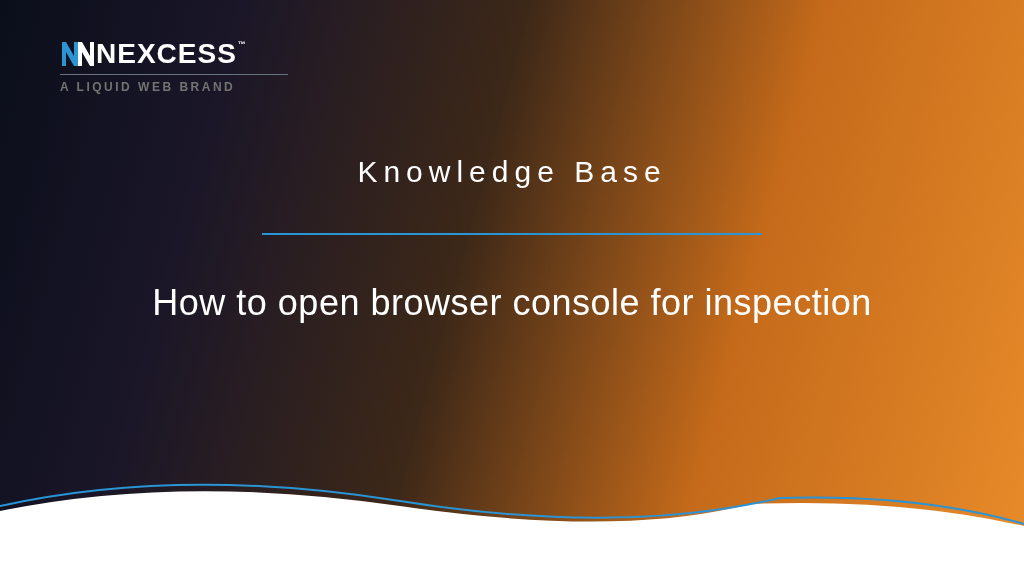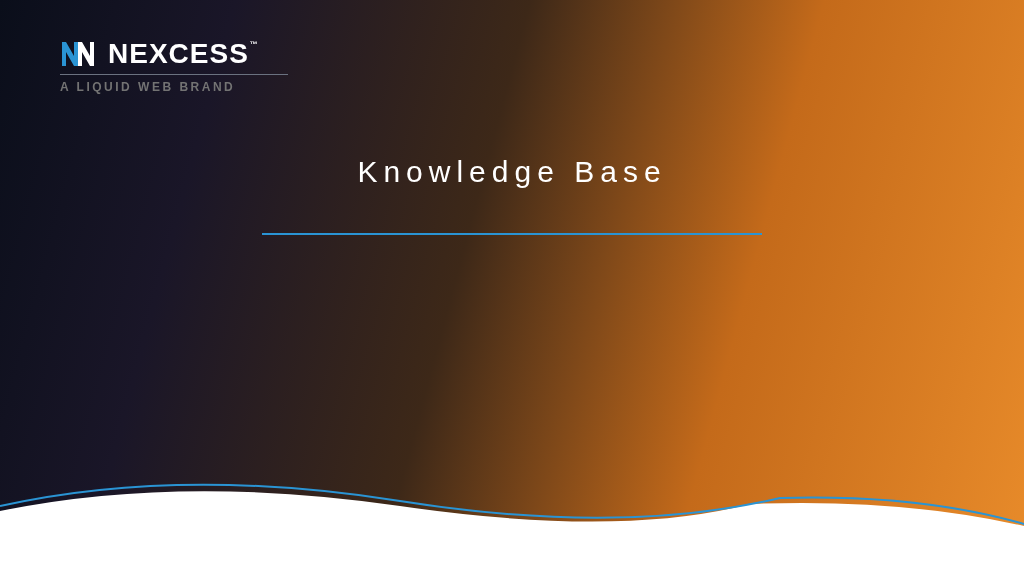--- a/index.html
+++ b/index.html
@@ -12,21 +12,20 @@
       background: linear-gradient(105deg, #0a0e1a 0%, #1a1628 20%, #3d2818 45%, #c46a1a 70%, #e88b2a 100%);
     }
     .logo-area {
       position: absolute;
       top: 38px;
       left: 60px;
     }
     .logo-row {
       display: flex;
       align-items: center;
-      gap: 12px;
     }
     .logo-mark {
       width: 36px;
       height: 28px;
     }
     .logo-text {
       color: #ffffff;
       font-size: 28px;
       font-weight: 700;
       letter-spacing: 1px;
@@ -100,18 +99,19 @@
       <span class="logo-tm">™</span>
     </div>
   </div>
   <div class="logo-divider"></div>
   <div class="tagline">A LIQUID WEB BRAND</div>
 </div>
 
 <div class="content">
   <div class="category">Knowledge Base</div>
   <div class="title-divider"></div>
+  <div class="title">How to open browser console for inspection</div>
 </div>
 
 <svg class="wave-container" viewBox="0 0 1024 120" preserveAspectRatio="none">
   <path d="M 0 55 Q 180 18 400 50 T 750 48 Q 900 42 1024 70 L 1024 120 L 0 120 Z" fill="#ffffff"></path>
   <path d="M 0 50 Q 180 10 400 45 T 780 42 Q 920 38 1024 68" fill="none" stroke="#2a94d4" stroke-width="2"></path>
 </svg>
 
 </body></html>

